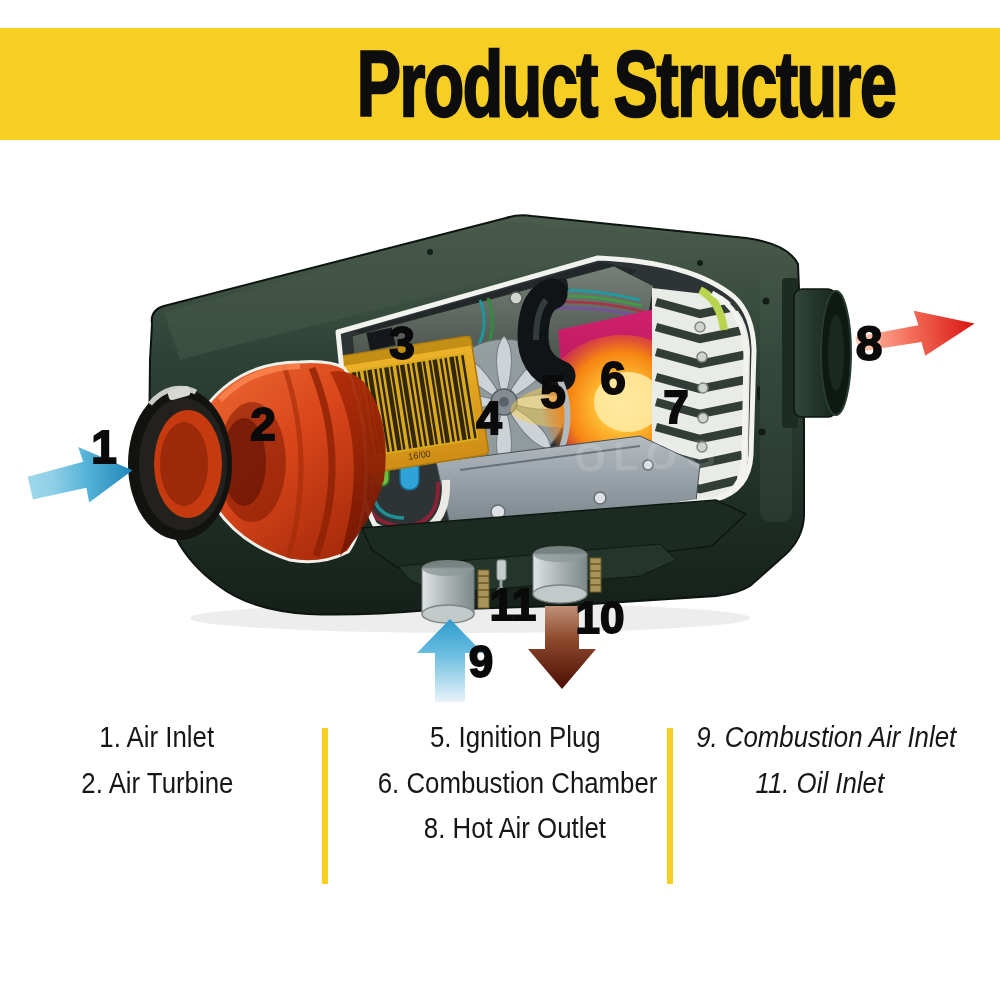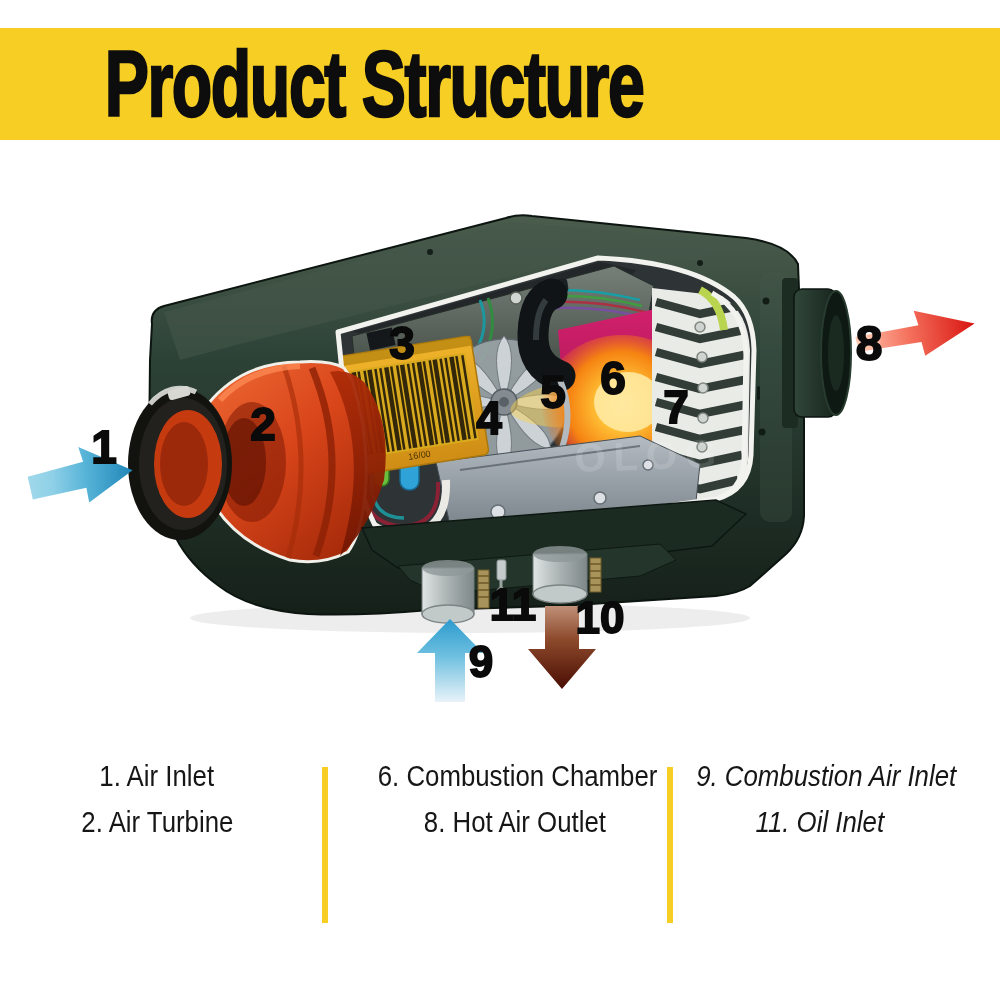--- a/index.html
+++ b/index.html
@@ -3,35 +3,35 @@
 <meta charset="utf-8">
 <style>
   html,body{margin:0;padding:0;}
   body{
     width:1000px;height:1000px;position:relative;overflow:hidden;
     background:#ffffff;font-family:"Liberation Sans",sans-serif;
   }
   
   .banner{
     position:absolute;left:0;top:28px;width:1000px;height:112px;
-    background:#f7ce24;display:flex;align-items:center;justify-content:flex-start;
+    background:#f7ce24;display:flex;align-items:center;justify-content:flex-end;
   }
   .banner .title{
     font-size:92px;font-weight:700;color:#0d0d0d;letter-spacing:-2px;
     transform:scaleX(0.72);white-space:nowrap;
     -webkit-text-stroke:2.5px #0d0d0d;
   }
   
   .scene{position:absolute;left:0;top:0;width:1000px;height:1000px;}
   .num{
     font-family:"Liberation Sans",sans-serif;font-weight:700;
     fill:#0a0a0a;stroke:#0a0a0a;stroke-width:1.8;paint-order:stroke;
   }
   
-  .legend{position:absolute;left:0;top:753px;width:1000px;height:190px;}
+  .legend{position:absolute;left:0;top:714px;width:1000px;height:190px;}
   .lg-col{position:absolute;top:0;}
   .lg-col-1{left:7px;width:300px;}
   .lg-col-2{left:355px;width:320px;}
   .lg-col-3{left:675px;width:290px;font-style:italic;}
   .lg-row{
     height:45.5px;line-height:45.5px;text-align:center;
     font-size:30px;color:#161616;white-space:nowrap;
   }
   .lg-row span{display:inline-block;transform:scaleX(0.86);transform-origin:center;}
   .lg-divider{
@@ -319,20 +319,21 @@
   </g>
 </svg>
 
 <div class="legend">
   <div class="lg-col lg-col-1">
     <div class="lg-row"><span>1. Air Inlet</span></div>
     <div class="lg-row"><span>2. Air Turbine</span></div>
   </div>
   <div class="lg-divider lg-div-1"></div>
   <div class="lg-col lg-col-2">
+    <div class="lg-row"><span>5. Ignition Plug</span></div>
     <div class="lg-row"><span>6. Combustion Chamber</span></div>
     <div class="lg-row"><span>8. Hot Air Outlet</span></div>
   </div>
   <div class="lg-divider lg-div-2"></div>
   <div class="lg-col lg-col-3">
     <div class="lg-row"><span>9. Combustion Air Inlet</span></div>
     <div class="lg-row"><span>11. Oil Inlet</span></div>
   </div>
 </div>
 

